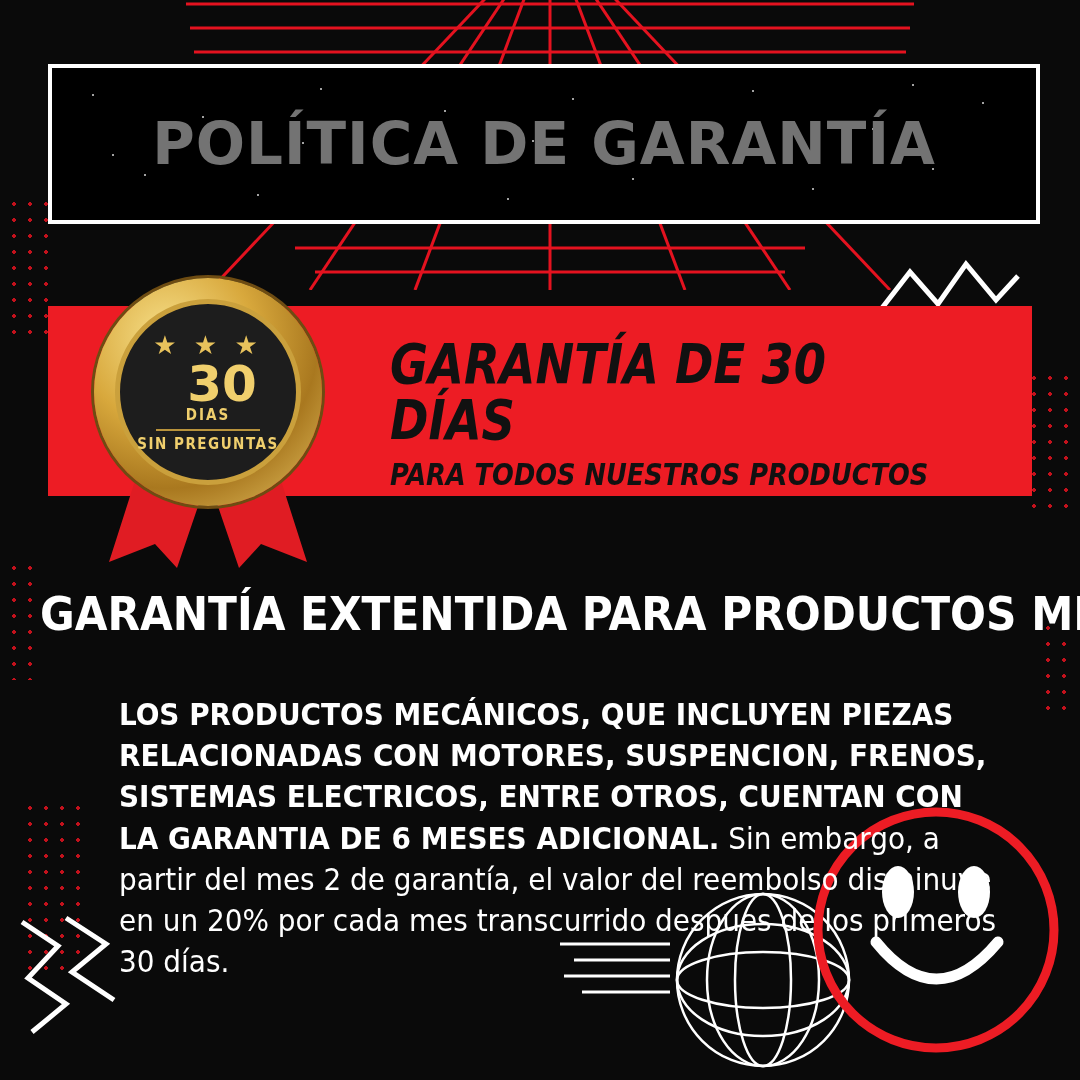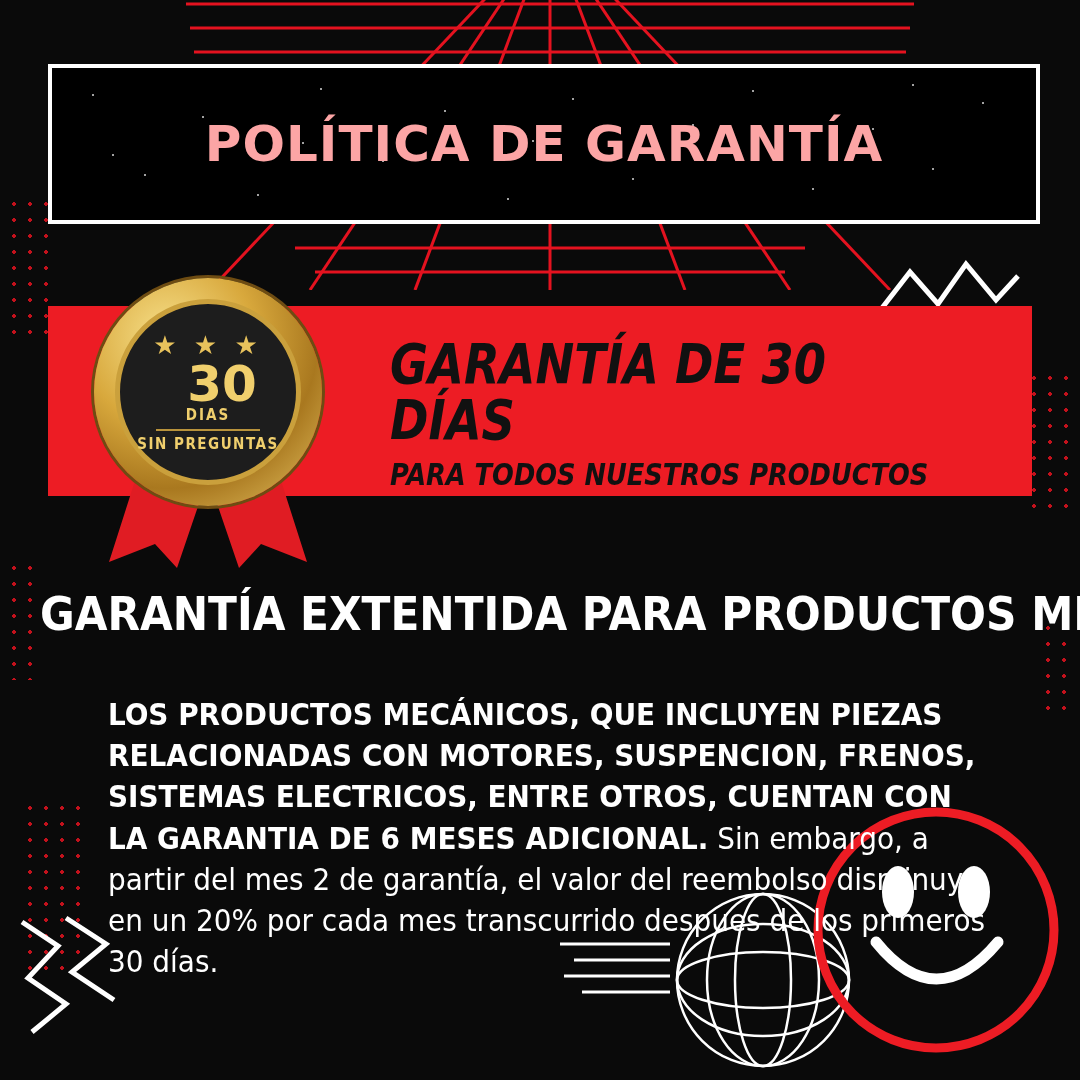--- a/index.html
+++ b/index.html
@@ -80,24 +80,24 @@
     height: 152px;
     border: 4px solid #ffffff;
     background: #000;
     display: flex;
     align-items: center;
     justify-content: center;
     overflow: hidden;
   }
   .title-text {
     position: relative;
-    color: #fca5a5;
+    color: #737373;
     font-family: "DejaVu Sans", sans-serif;
     font-weight: bold;
-    font-size: 50px;
+    font-size: 58px;
     letter-spacing: 1px;
     white-space: nowrap;
     z-index: 3;
   }
 
   
   .red-band {
     position: absolute;
     left: 48px;
     top: 306px;
@@ -223,21 +223,21 @@
     text-align: center;
     color: #fff;
     font-family: "DejaVu Sans Condensed", "Liberation Sans Narrow", "Liberation Sans", sans-serif;
     font-weight: bold;
     font-size: 47px;
     letter-spacing: 0px;
     white-space: nowrap;
   }
   .body-text {
     position: absolute;
-    left: 108px;
+    left: 119px;
     top: 694px;
     width: 880px;
     color: #fff;
     font-family: "DejaVu Sans Condensed", "Liberation Sans Narrow", "Liberation Sans", sans-serif;
     font-size: 31px;
     line-height: 1.33;
   }
   .body-text .strong {
     font-weight: bold;
   }

